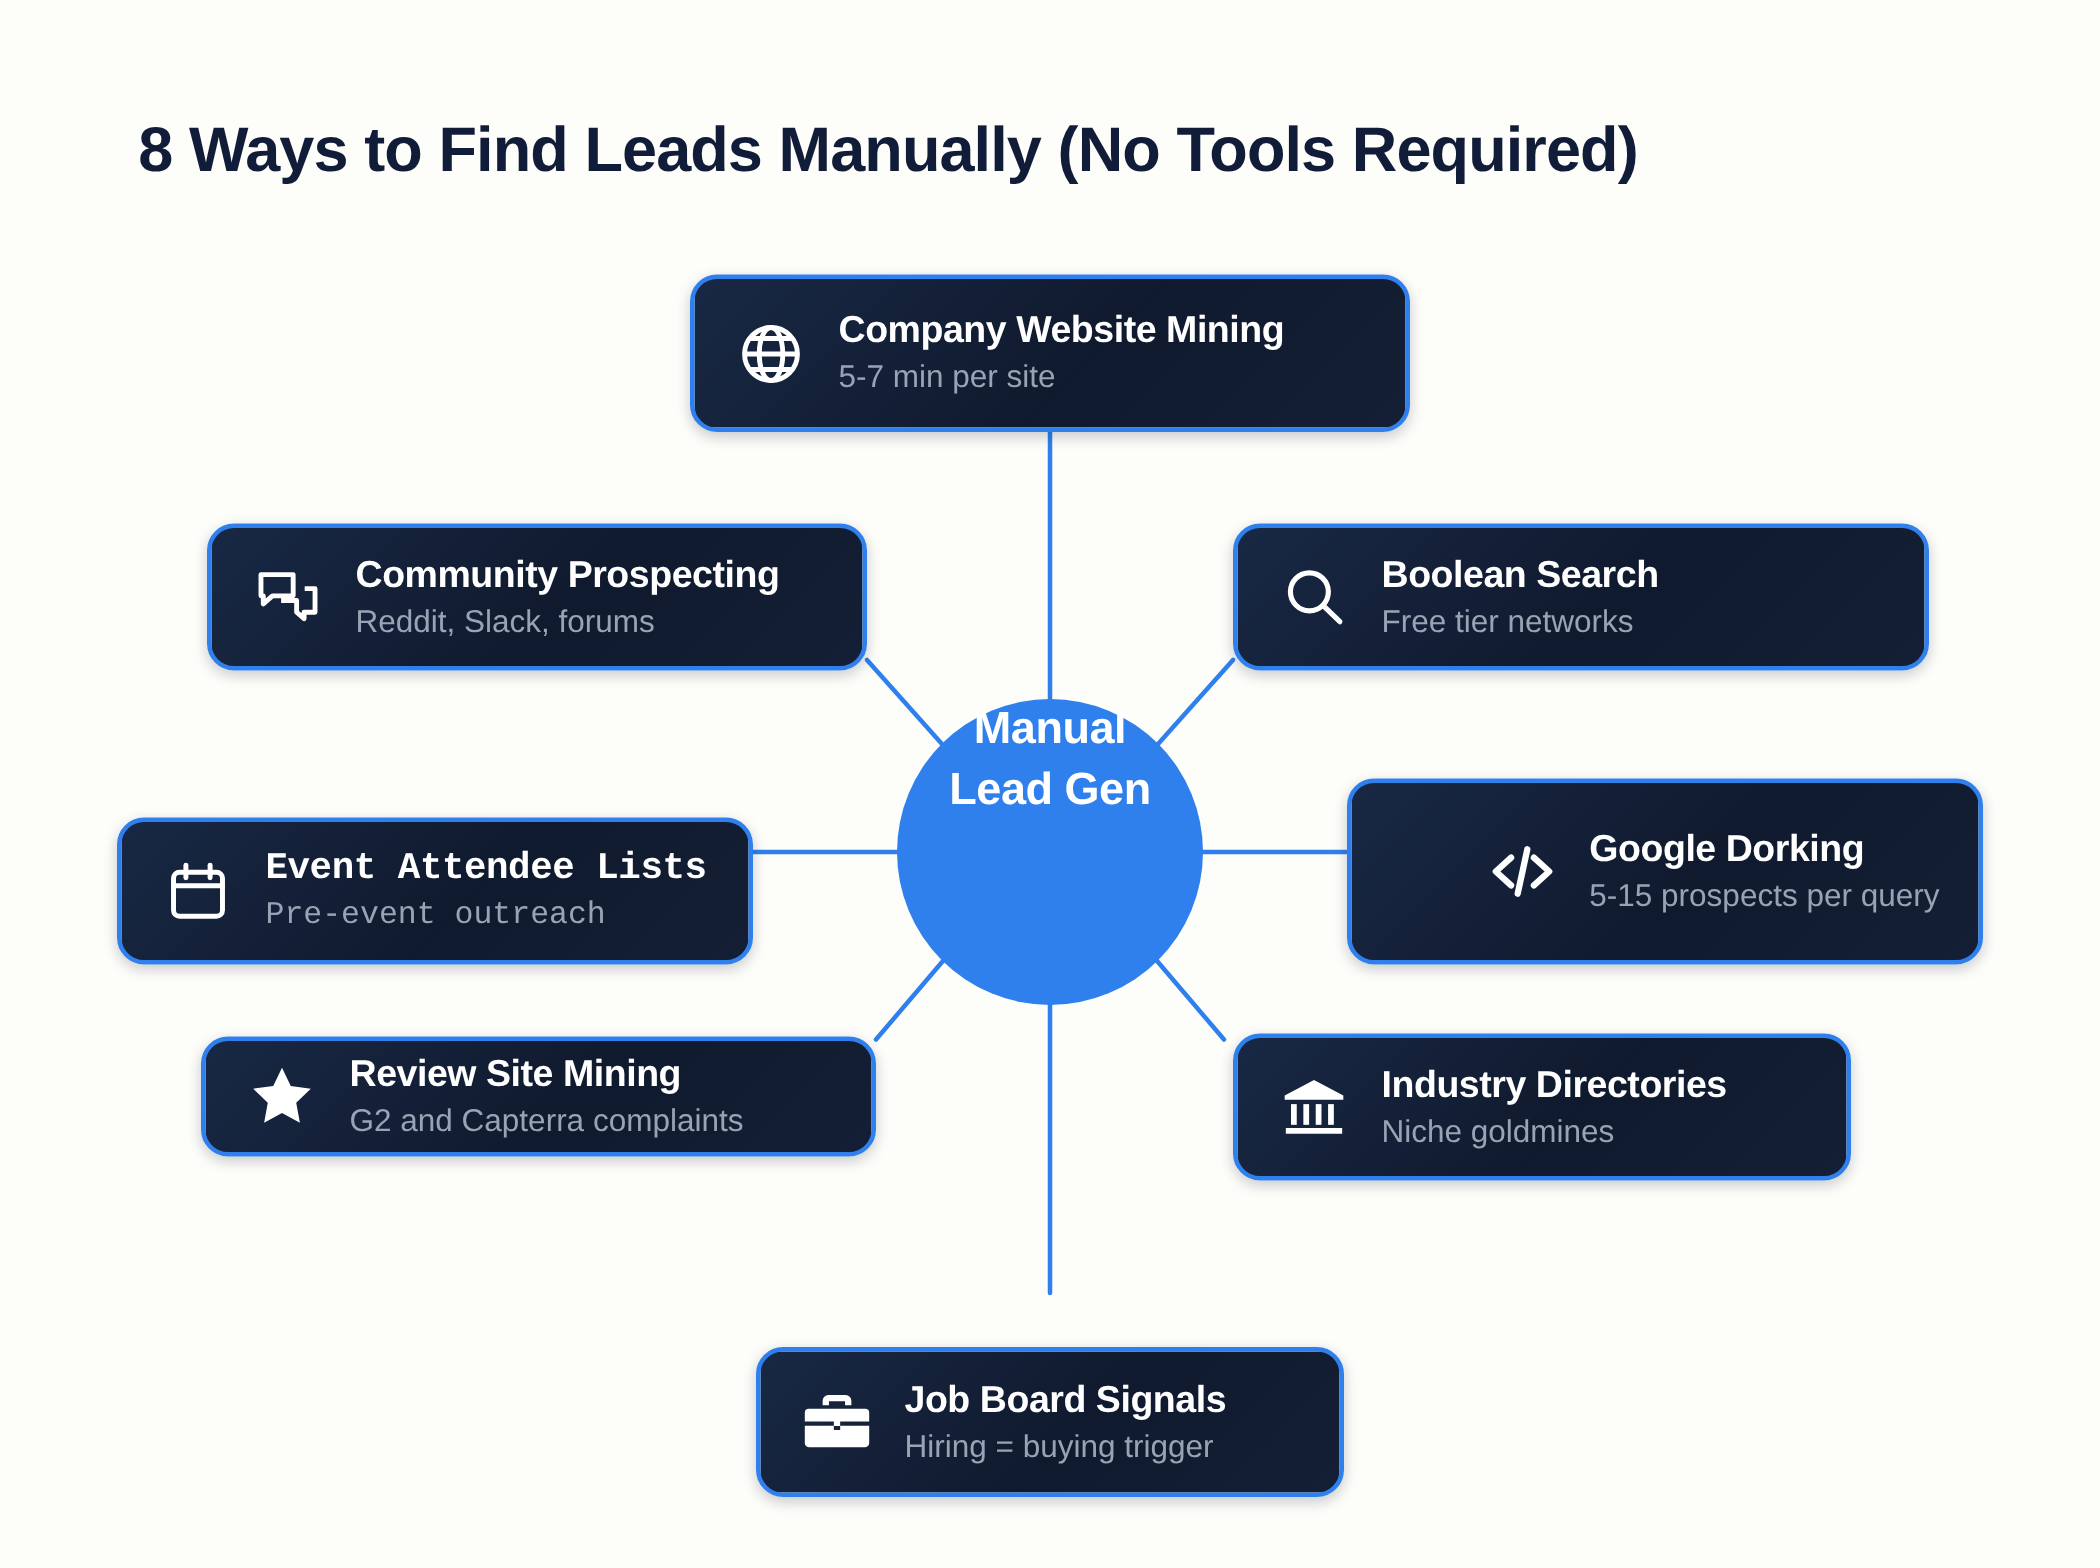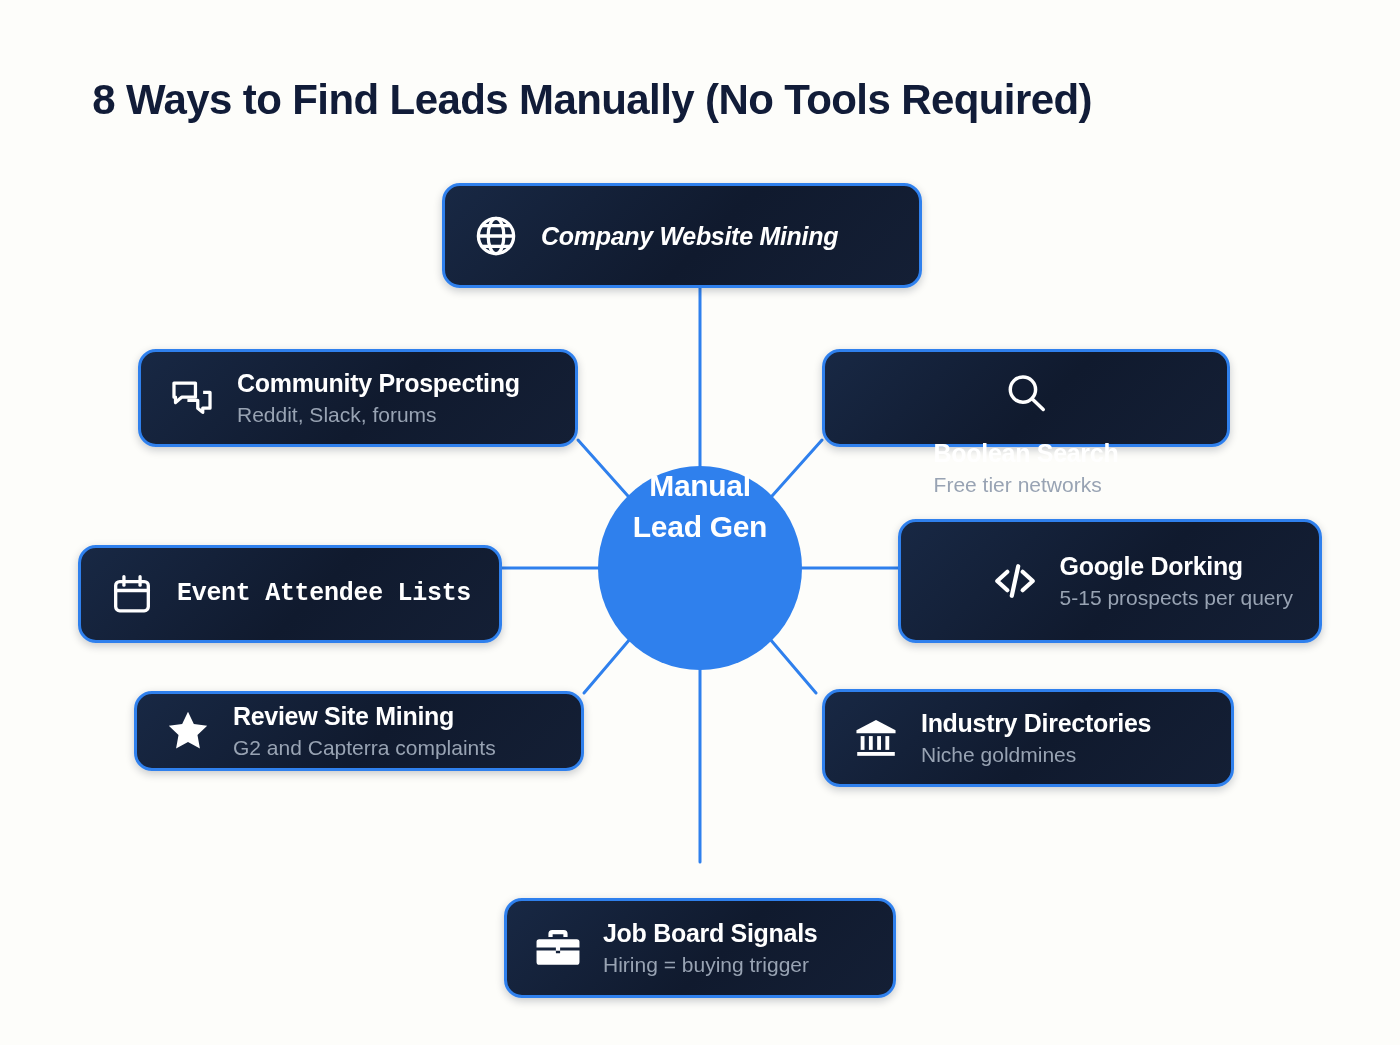--- a/index.html
+++ b/index.html
@@ -105,23 +105,23 @@
   .card .sub {
     color: #98a3b3;
     font-size: 21px;
     font-weight: normal;
     line-height: 1.3;
     margin-top: 3px;
     white-space: nowrap;
   }
 
   
-  #card-company-website-mining { left: 442px;  top: 183px; width: 480px;  height: 105px; font-style: italic; }
+  #card-company-website-mining { left: 460px;  top: 183px; width: 480px;  height: 105px; }
   #card-community-prospecting  { left: 138px;  top: 349px; width: 440px;  height: 98px;  }
-  #card-boolean-search         { left: 822px;  top: 349px; width: 408px;  height: 98px; flex-direction: column;  }
+  #card-boolean-search         { left: 822px;  top: 349px; width: 464px;  height: 98px;  }
   #card-event-attendee-lists   { left: 78px;   top: 545px; width: 424px;  height: 98px; font-family: Liberation Mono, monospace;  }
   #card-google-dorking         { left: 898px;  top: 519px; width: 424px;  height: 124px; justify-content: flex-end;  }
   #card-review-site-mining     { left: 134px;  top: 691px; width: 450px;  height: 80px;  }
   #card-industry-directories   { left: 822px;  top: 689px; width: 412px;  height: 98px;  }
   #card-job-board-signals      { left: 504px;  top: 898px; width: 392px;  height: 100px; }
 
   
 </style>
 </head>
 <body>
@@ -159,20 +159,21 @@
     <svg width="46" height="46" viewBox="0 0 24 24" fill="none" stroke="currentColor" stroke-width="1.7">
       <circle cx="12" cy="12" r="9.2"></circle>
       <ellipse cx="12" cy="12" rx="4.1" ry="9.2"></ellipse>
       <line x1="2.8" y1="12" x2="21.2" y2="12"></line>
       <line x1="4.3" y1="6.6" x2="19.7" y2="6.6"></line>
       <line x1="4.3" y1="17.4" x2="19.7" y2="17.4"></line>
     </svg>
   </span>
   <span class="txt">
     <span class="ttl">Company Website Mining</span>
+    <span class="sub">5-7 min per site</span>
   </span>
 </div>
 
 <div class="card" id="card-community-prospecting">
   <span class="icon">
     <svg width="46" height="46" viewBox="0 0 24 24" fill="none" stroke="currentColor" stroke-width="1.7" stroke-linejoin="round">
       <path d="M2.6 4.2h11.2v7.4H6.6L3.4 14.4v-2.8H2.6z"></path>
       <path d="M9.6 13.2h5.4v4.1l2.6 2.2v-2.2h3.8V9.1h-3.6"></path>
     </svg>
   </span>
@@ -199,20 +200,21 @@
   <span class="icon">
     <svg width="44" height="44" viewBox="0 0 24 24" fill="none" stroke="currentColor" stroke-width="1.8" stroke-linecap="round">
       <rect x="3.1" y="5.2" width="17.8" height="16" rx="2.2"></rect>
       <line x1="3.1" y1="10.1" x2="20.9" y2="10.1"></line>
       <line x1="7.6" y1="2.6" x2="7.6" y2="7.2"></line>
       <line x1="16.4" y1="2.6" x2="16.4" y2="7.2"></line>
     </svg>
   </span>
   <span class="txt">
     <span class="ttl">Event Attendee Lists</span>
+    <span class="sub">Pre-event outreach</span>
   </span>
 </div>
 
 <div class="card" id="card-google-dorking">
   <span class="icon">
     <svg width="48" height="48" viewBox="0 0 24 24" fill="none" stroke="currentColor" stroke-width="2.1" stroke-linecap="round" stroke-linejoin="round">
       <polyline points="8.2,7.4 3.1,12 8.2,16.6"></polyline>
       <polyline points="15.8,7.4 20.9,12 15.8,16.6"></polyline>
       <line x1="13.6" y1="4.6" x2="10.4" y2="19.4"></line>
     </svg>

